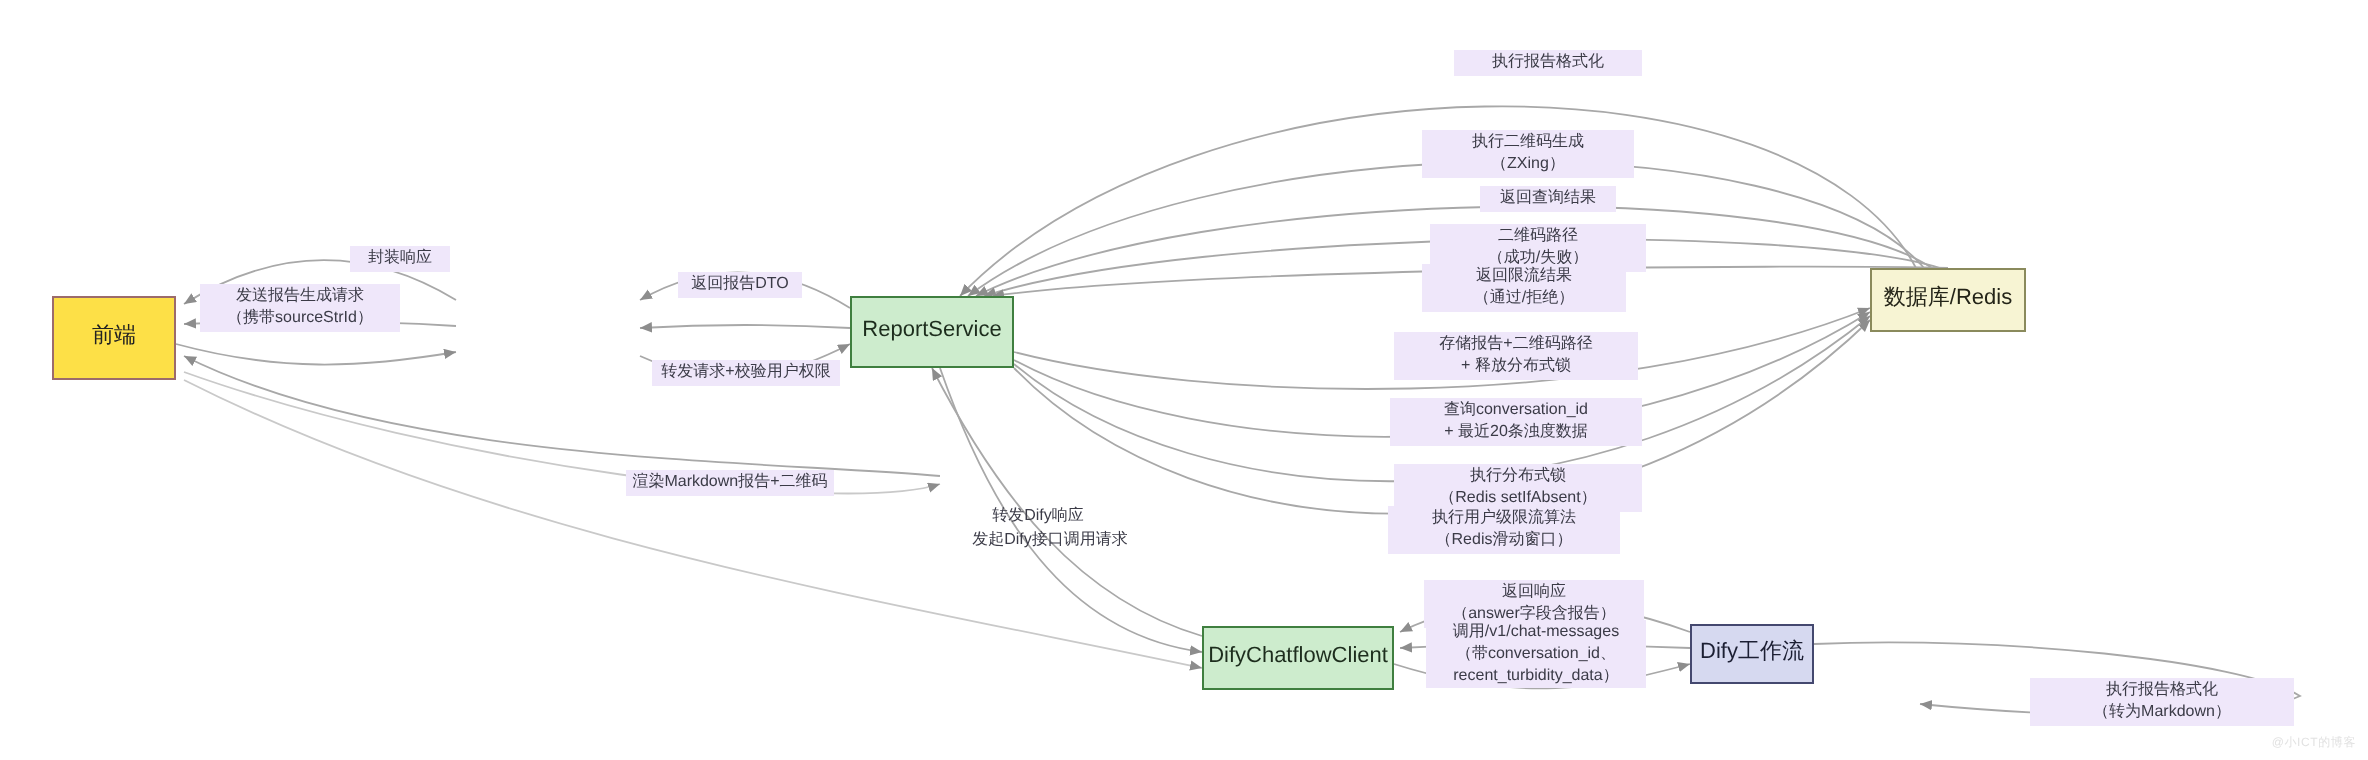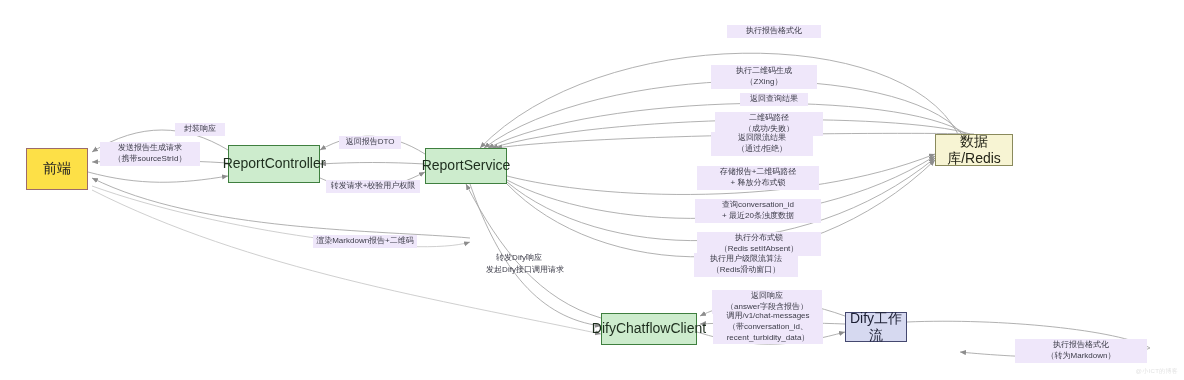--- a/index.html
+++ b/index.html
@@ -1,21 +1,21 @@
 <!DOCTYPE html>
 <html><head>
 <meta charset="utf-8">
 <style>
   html,body{margin:0;padding:0;background:#ffffff;}
   body{width:1184px;height:380px;overflow:hidden;
        font-family:"Liberation Sans","DejaVu Sans",sans-serif;}
   #canvas{position:relative;width:1184px;height:380px;background:#fff;}
   svg#edges{position:absolute;left:0;top:0;width:1184px;height:380px;}
   .node{position:absolute;box-sizing:border-box;display:flex;align-items:center;
-        justify-content:center;text-align:center;font-size:14px;line-height:1.25;
+        justify-content:center;text-align:center;font-size:11px;line-height:1.25;
         border-width:1.4px;border-style:solid;}
   .node-frontend{background:#fde047;border-color:#9c6b6b;color:#222;}
   .node-green{background:#cdeccd;border-color:#3f7f3f;color:#1d2d1d;}
   .node-yellow{background:#f7f4d3;border-color:#8a8a5c;color:#242418;}
   .node-purple{background:#d6d9f0;border-color:#44486f;color:#1c1f33;}
   .edge-label{position:absolute;box-sizing:border-box;background:#efe7fa;
               color:#3b3b47;font-size:8px;line-height:1.35;text-align:center;
               padding:1px 2px;white-space:pre-line;}
   .watermark{position:absolute;right:6px;bottom:4px;font-size:6px;color:#e2e2e2;
              letter-spacing:.3px;}
@@ -65,23 +65,20 @@
 
       <path stroke="#c9c9c9" marker-end="" d="M92,186 C220,232 420,258 470,242"></path>
       <path stroke="#c9c9c9" marker-end="" d="M92,190 C250,270 440,300 601,334"></path>
     </g>
   </svg>
 
   <div class="node node-frontend" style="left:26px;top:148px;width:62px;height:42px;">
     <span>前端</span>
   </div>
 
-  <div class="node node-green" style="left:228px;top:145px;width:92px;height:38px;">
-    <span>ReportController</span>
-  </div>
 
   <div class="node node-green" style="left:425px;top:148px;width:82px;height:36px;">
     <span>ReportService</span>
   </div>
 
   <div class="node node-yellow" style="left:935px;top:134px;width:78px;height:32px;">
     <span>数据库/Redis</span>
   </div>
 
   <div class="node node-green" style="left:601px;top:313px;width:96px;height:32px;">
@@ -99,21 +96,21 @@
   <div class="edge-label" style="left:715px;top:112px;width:108px;">二维码路径
 （成功/失败）</div>
   <div class="edge-label" style="left:711px;top:132px;width:102px;">返回限流结果
 （通过/拒绝）</div>
   <div class="edge-label" style="left:697px;top:166px;width:122px;">存储报告+二维码路径
 + 释放分布式锁</div>
   <div class="edge-label" style="left:695px;top:199px;width:126px;text-align:center;">查询conversation_id
 + 最近20条浊度数据</div>
   <div class="edge-label" style="left:697px;top:232px;width:124px;">执行分布式锁
 （Redis setIfAbsent）</div>
-  <div class="edge-label" style="left:694px;top:253px;width:104px;text-align:center;">执行用户级限流算法
+  <div class="edge-label" style="left:694px;top:253px;width:116px;text-align:center;">执行用户级限流算法
 （Redis滑动窗口）</div>
   <div class="edge-label" style="left:127px;top:123px;width:50px;margin-left:48px;">封装响应</div>
   <div class="edge-label" style="left:100px;top:142px;width:100px;">发送报告生成请求
 （携带sourceStrId）</div>
   <div class="edge-label" style="left:339px;top:136px;width:62px;">返回报告DTO</div>
   <div class="edge-label" style="left:326px;top:180px;width:94px;">转发请求+校验用户权限</div>
   <div class="edge-label" style="left:313px;top:235px;width:104px;">渲染Markdown报告+二维码</div>
   <div class="edge-label" style="left:488px;top:252px;width:62px;background:transparent;">转发Dify响应</div>
   <div class="edge-label" style="left:482px;top:264px;width:86px;background:transparent;">发起Dify接口调用请求</div>
   <div class="edge-label" style="left:712px;top:290px;width:110px;">返回响应

